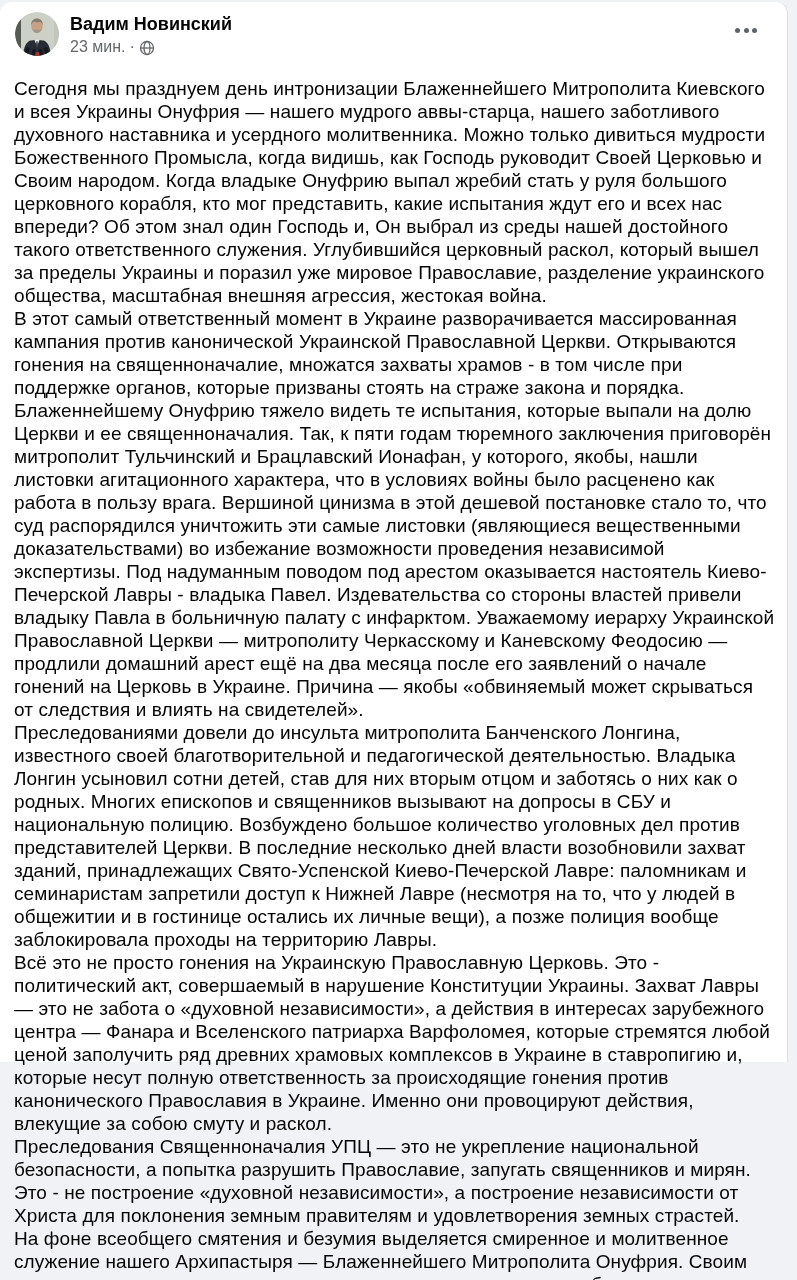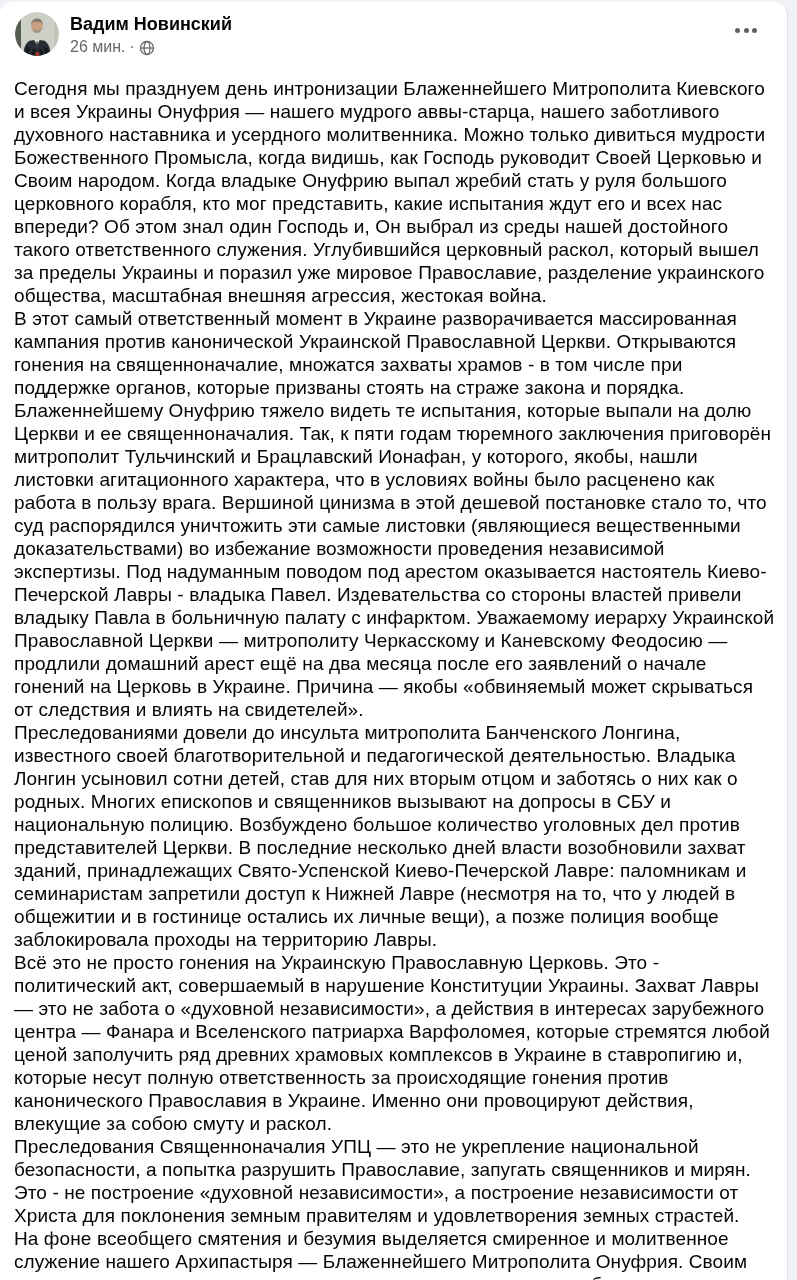--- a/index.html
+++ b/index.html
@@ -6,21 +6,21 @@
   body {
     width: 797px; height: 1280px;
     background: #f0f2f5;
     overflow: hidden;
     position: relative;
     font-family: "Liberation Sans", sans-serif;
   }
   .post-card {
     position: absolute;
     top: 2px; left: 0;
-    width: 788px; height: 1278px;
+    width: 788px; height: 1060px;
     background: #ffffff;
     border-radius: 12px 12px 0 0;
     border-right: 1px solid #dcdee3;
     box-sizing: border-box;
   }
   .post-header {
     display: flex;
     align-items: flex-start;
     padding: 10px 14px 0 15px;
   }
@@ -106,21 +106,21 @@
             <rect x="30" y="35" width="3.6" height="10" rx="1.8" transform="rotate(-20 32 40)"></rect>
           </g>
           <rect x="20.4" y="40.2" width="4" height="3.8" fill="#a8352e"></rect>
         </g>
       </svg>
     </div>
 
     <div class="header-text">
       <div class="author-name">Вадим Новинский</div>
       <div class="post-meta">
-        <span>26 мин.</span>
+        <span>23 мин.</span>
         <span class="meta-sep">·</span>
         <span class="globe">
           <svg width="16" height="16" viewBox="0 0 16 16" fill="none" stroke="#65676B" stroke-width="1.3" xmlns="http://www.w3.org/2000/svg">
             <circle cx="8" cy="8" r="6.5"></circle>
             <ellipse cx="8" cy="8" rx="3" ry="6.5"></ellipse>
             <path d="M1.6 8h12.8"></path>
           </svg>
         </span>
       </div>
     </div>

